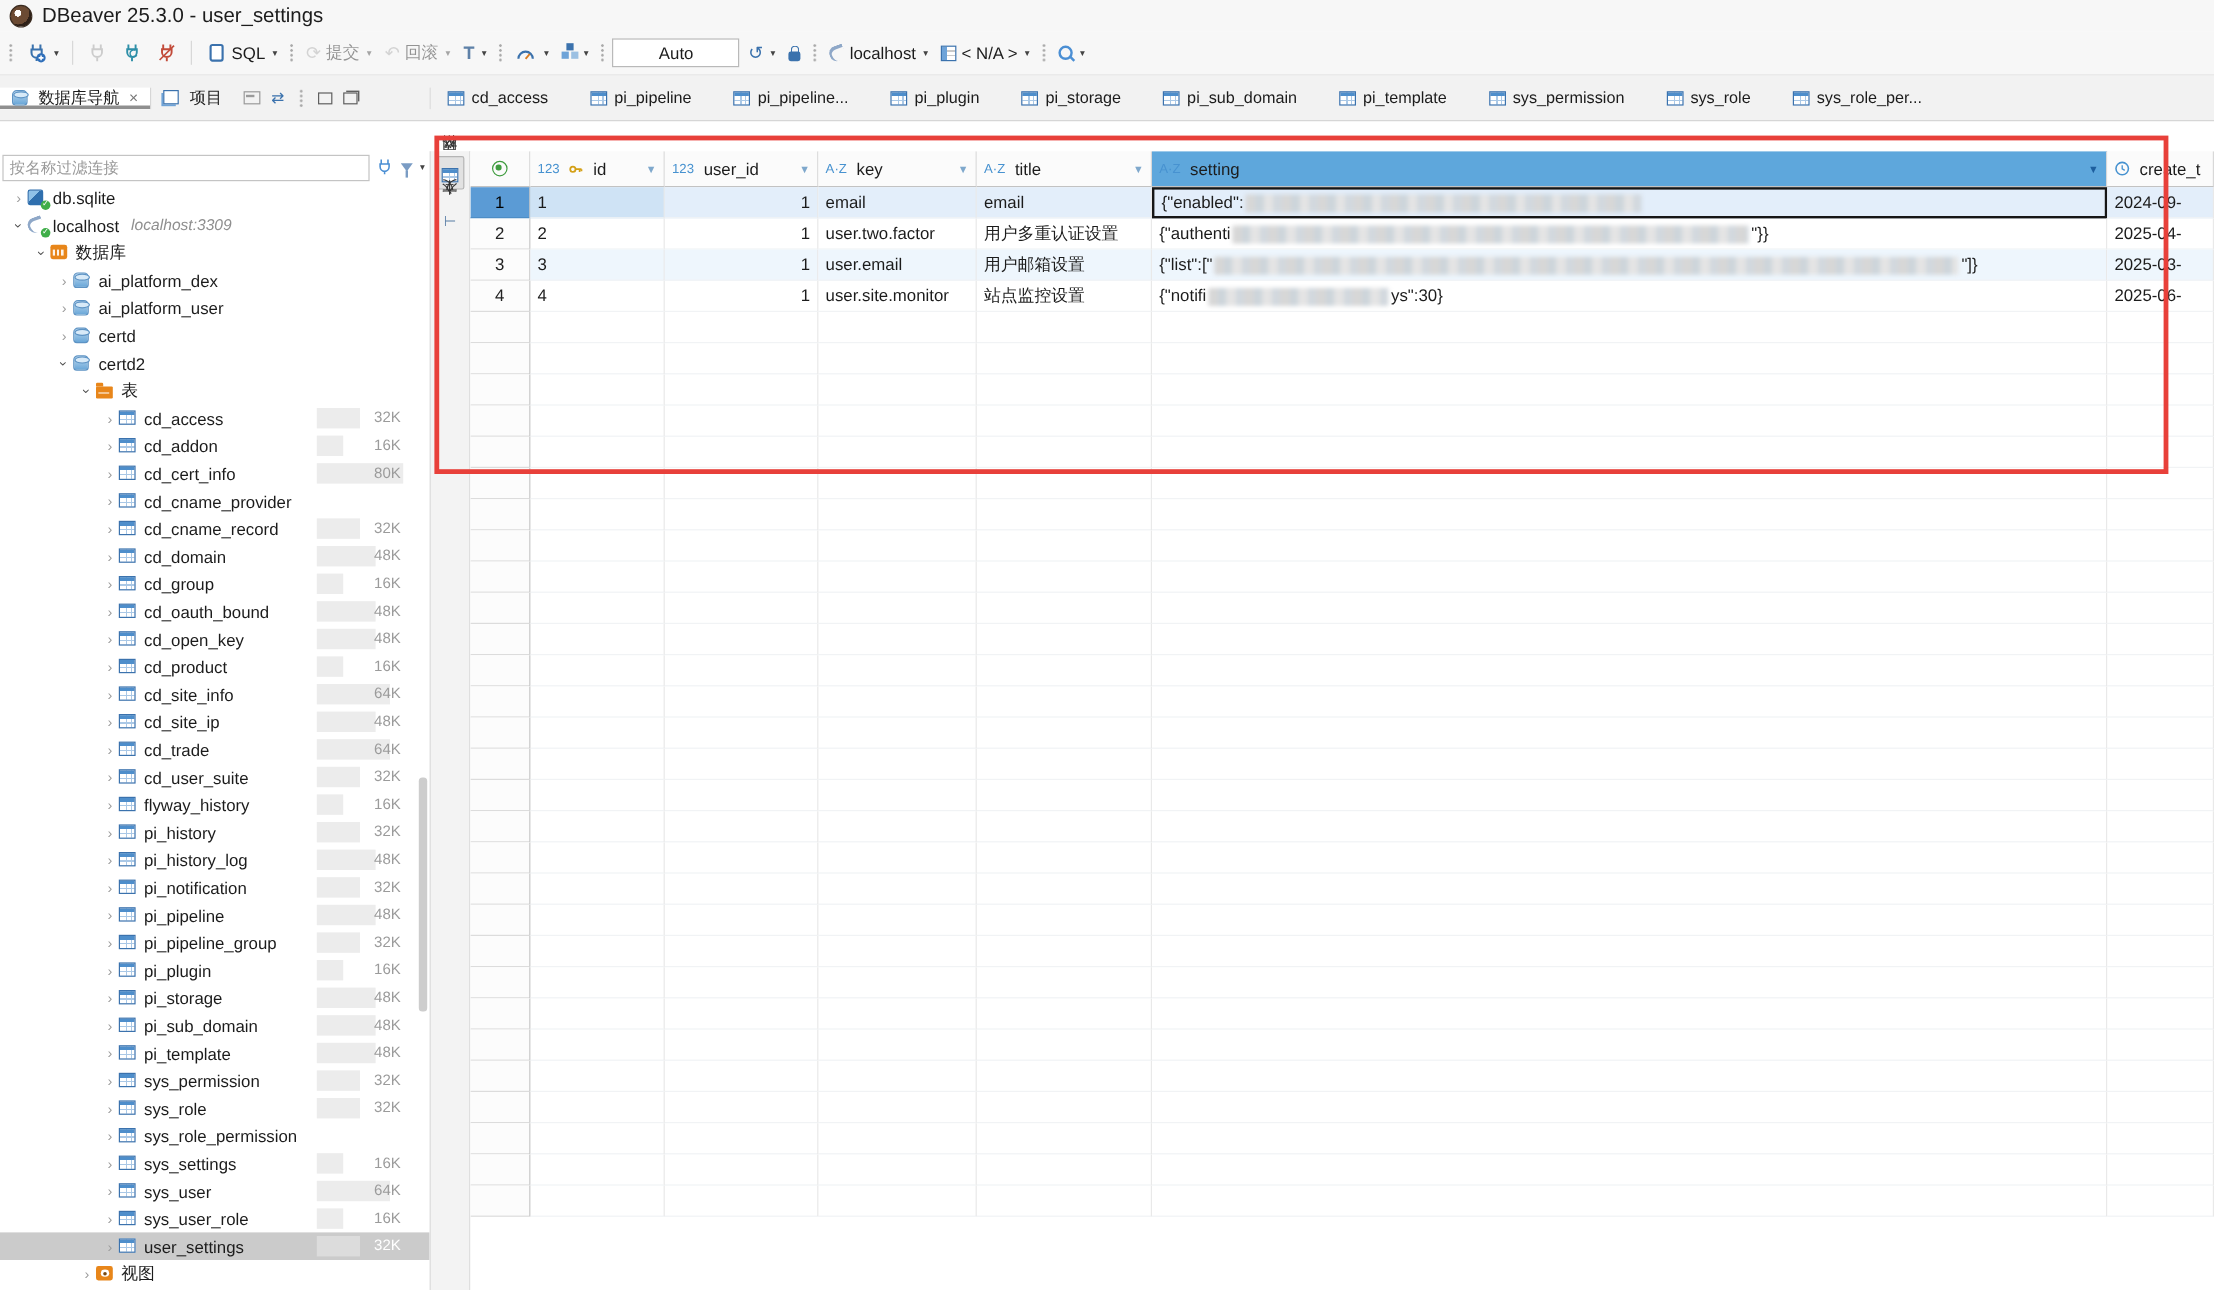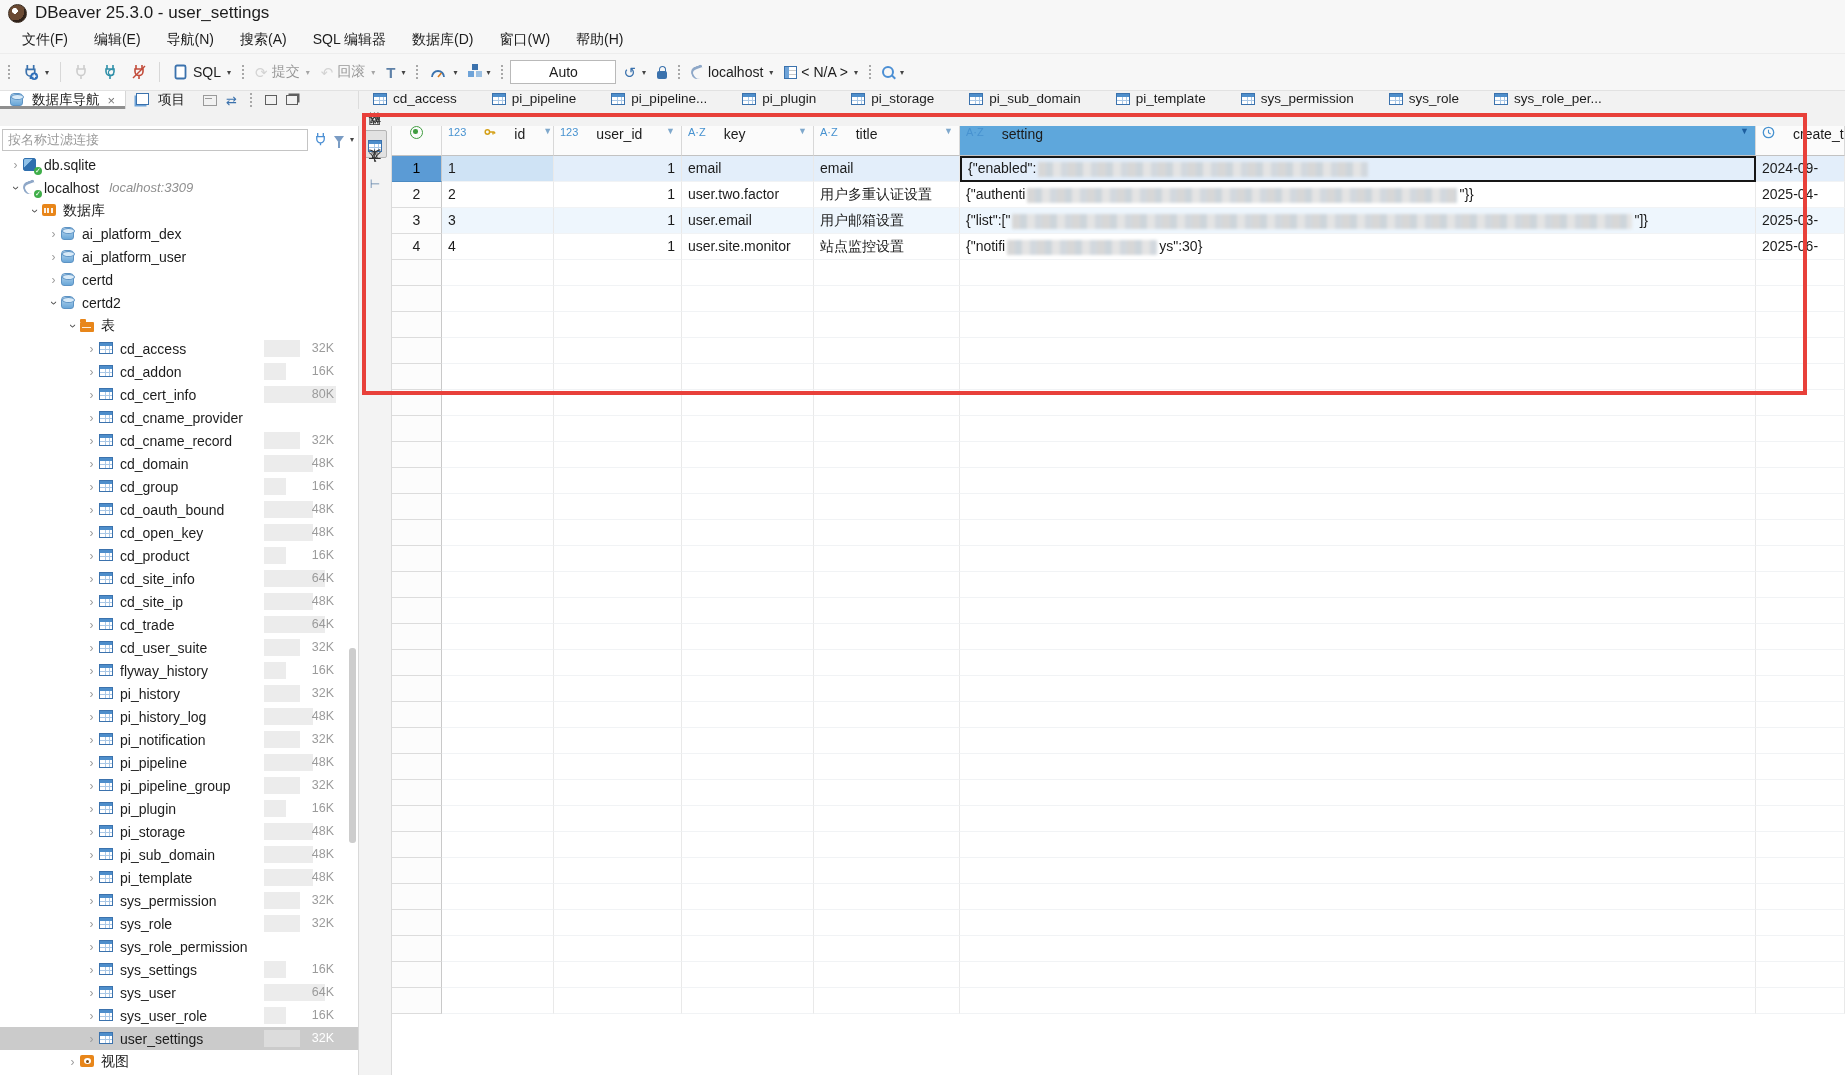--- a/index.html
+++ b/index.html
@@ -12,21 +12,21 @@
   .menubar{height:27px;background:#f7f7f7;display:flex;align-items:center;padding-left:10px;gap:2px;border-bottom:1px solid #ededed;}
   .menu-item{padding:3px 12px;border-radius:2px;cursor:default;}
   .toolbar{height:36px;background:#f7f7f7;display:flex;align-items:center;gap:3px;padding:0 4px;border-bottom:1px solid #e2e2e2;}
   .tbtn{display:flex;align-items:center;gap:4px;padding:3px 4px;border-radius:2px;}
   .tbtn.dis{opacity:.45;}
   .caret{font-size:8px;color:#444;margin-left:2px;}
   .grip{width:4px;height:16px;background-image:radial-gradient(#a8a8a8 1px,transparent 1.2px);background-size:4px 4px;margin:0 3px;}
   .vsep{width:1px;height:20px;background:#d8d8d8;margin:0 4px;}
   .combo{border:1px solid #b9b9b9;background:#fff;height:22px;min-width:88px;display:flex;align-items:center;justify-content:center;padding:0 8px;}
   
-  .tabstrip{height:37px;background:#f2f2f2;display:flex;align-items:flex-start;border-bottom:1px solid #d6d6d6;}
+  .tabstrip{height:37px;background:#f2f2f2;display:flex;align-items:center;border-bottom:1px solid #d6d6d6;}
   .leftstrip{width:358px;display:flex;align-items:stretch;border-right:1px solid #dcdcdc;}
   .ptab{display:flex;align-items:center;gap:6px;padding:0 10px;font-size:13.5px;}
   .ptab.active{background:#fff;border-right:1px solid #d6d6d6;box-shadow:inset 0 -3px 0 #8f8f8f;}
   .ptab .x{color:#777;font-size:13px;margin-left:2px;}
   .stripicons{display:flex;align-items:center;gap:9px;padding:0 8px;color:#3b72ad;}
   .etabs{display:flex;align-items:stretch;overflow:hidden;}
   .etab{display:flex;align-items:center;gap:6px;padding:0 21px 0 14px;font-size:13.5px;white-space:nowrap;}
   
   .body{position:absolute;top:126px;bottom:0;left:0;right:0;display:flex;}
   .sidebar{width:358px;background:#fff;border-right:1px solid #d9d9d9;position:relative;overflow:hidden;}
@@ -99,21 +99,21 @@
   .showsql{display:flex;align-items:center;gap:6px;color:#2f9e3f;font-size:14px;padding:3px 6px;border:1px solid #dcdcdc;background:#fff;}
   .fplace{color:#a3a3a3;font-size:14px;}
   .gridzone{flex:1;display:flex;min-height:0;}
   .sidestrip{width:32px;background:#f3f3f3;border-right:1px solid #dadada;display:flex;flex-direction:column;align-items:center;padding-top:4px;gap:10px;}
   .vbtn{display:flex;flex-direction:column;align-items:center;gap:4px;padding:5px 2px;border-radius:2px;}
   .vbtn.pressed{background:#e2e2e2;border:1px solid #b5b5b5;}
   .vlabel{writing-mode:vertical-rl;transform:rotate(180deg);font-size:13px;color:#333;}
   
   .grid{flex:1;overflow:hidden;position:relative;background:#fff;}
   .grow{display:grid;grid-template-columns:50px 112px 128px 132px 146px 796px 1fr;}
-  .hc{height:30px;box-sizing:border-box;display:flex;align-items:flex-start;gap:18px;padding:0 6px;background:#fbfbfb;
+  .hc{height:30px;box-sizing:border-box;display:flex;align-items:center;gap:8px;padding:0 6px;background:#fbfbfb;
       border-right:1px solid #d8d8d8;border-bottom:1px solid #c2c2c2;font-size:14px;overflow:hidden;white-space:nowrap;}
   .hc.selcol{background:#5ea7dc;}
   .hdrop{margin-left:auto;font-size:9px;color:#7fa8cc;}
   .hc.selcol .hdrop{color:#1d5e9e;}
   .t123{color:#4792d0;font-size:11px;font-weight:normal;}
   .taz{color:#4792d0;font-size:11px;font-weight:normal;}
   .rec{width:11px;height:11px;border:1.6px solid #3f9c3f;border-radius:50%;margin:0 auto;position:relative;}
   .rec:after{content:"";position:absolute;left:2.2px;top:2.2px;width:4.5px;height:4.5px;border-radius:50%;background:#3f9c3f;}
   .gc{height:26px;box-sizing:border-box;line-height:25px;padding:0 6px;border-right:1px solid #e9e9e9;border-bottom:1px solid #f1f3f5;
       font-size:14px;white-space:nowrap;overflow:hidden;}
@@ -136,30 +136,20 @@
 </head>
 <body>
 
 <div id="app">
 
   <div class="titlebar">
     <span class="appicon"></span>
     <span>DBeaver 25.3.0 - user_settings</span>
   </div>
 
-  <div class="menubar" id="menubar">
-      <span class="menu-item">文件(F)</span>
-      <span class="menu-item">编辑(E)</span>
-      <span class="menu-item">导航(N)</span>
-      <span class="menu-item">搜索(A)</span>
-      <span class="menu-item">SQL 编辑器</span>
-      <span class="menu-item">数据库(D)</span>
-      <span class="menu-item">窗口(W)</span>
-      <span class="menu-item">帮助(H)</span>
-    </div>
 
   <div class="toolbar">
     <span class="grip"></span>
     <span class="tbtn">
       <span class="gi">
         <svg width="17" height="17" viewBox="0 0 16 16">
             <path d="M5 1v4M11 1v4M4 5h8v2.5a4 4 0 0 1-8 0zM8 11.5V14" fill="none" stroke="#3b72ad" stroke-width="1.6"></path>
             <circle cx="11.5" cy="11.5" r="3.6" fill="#2f6fba"></circle>
             <path d="M11.5 9.6v3.8M9.6 11.5h3.8" stroke="#fff" stroke-width="1.2"></path>
           </svg>

